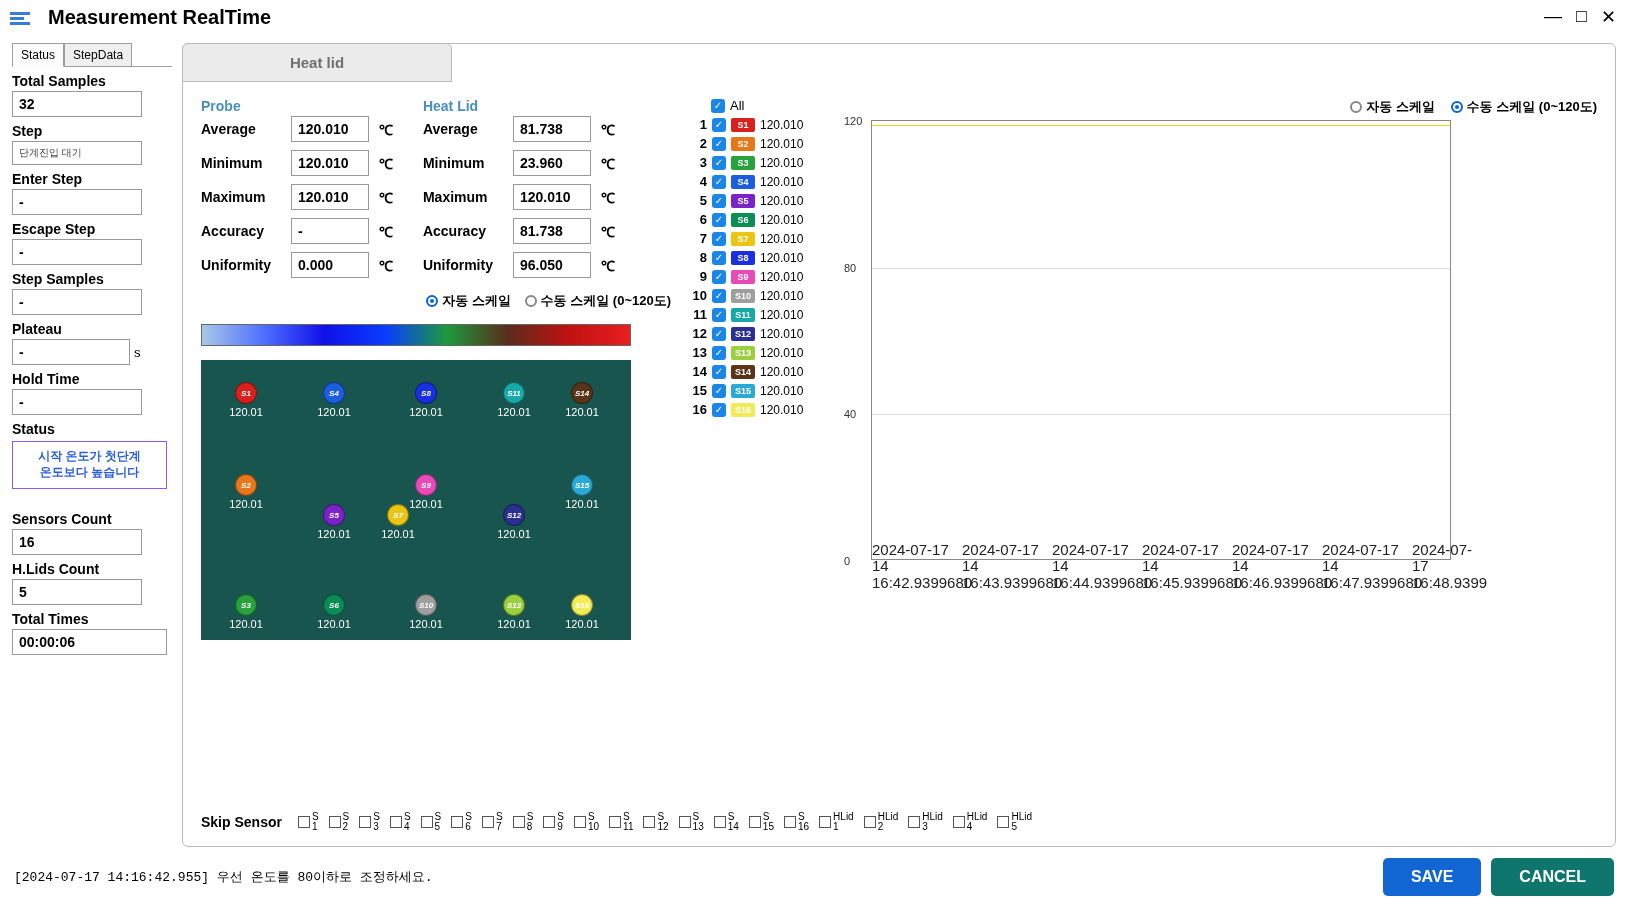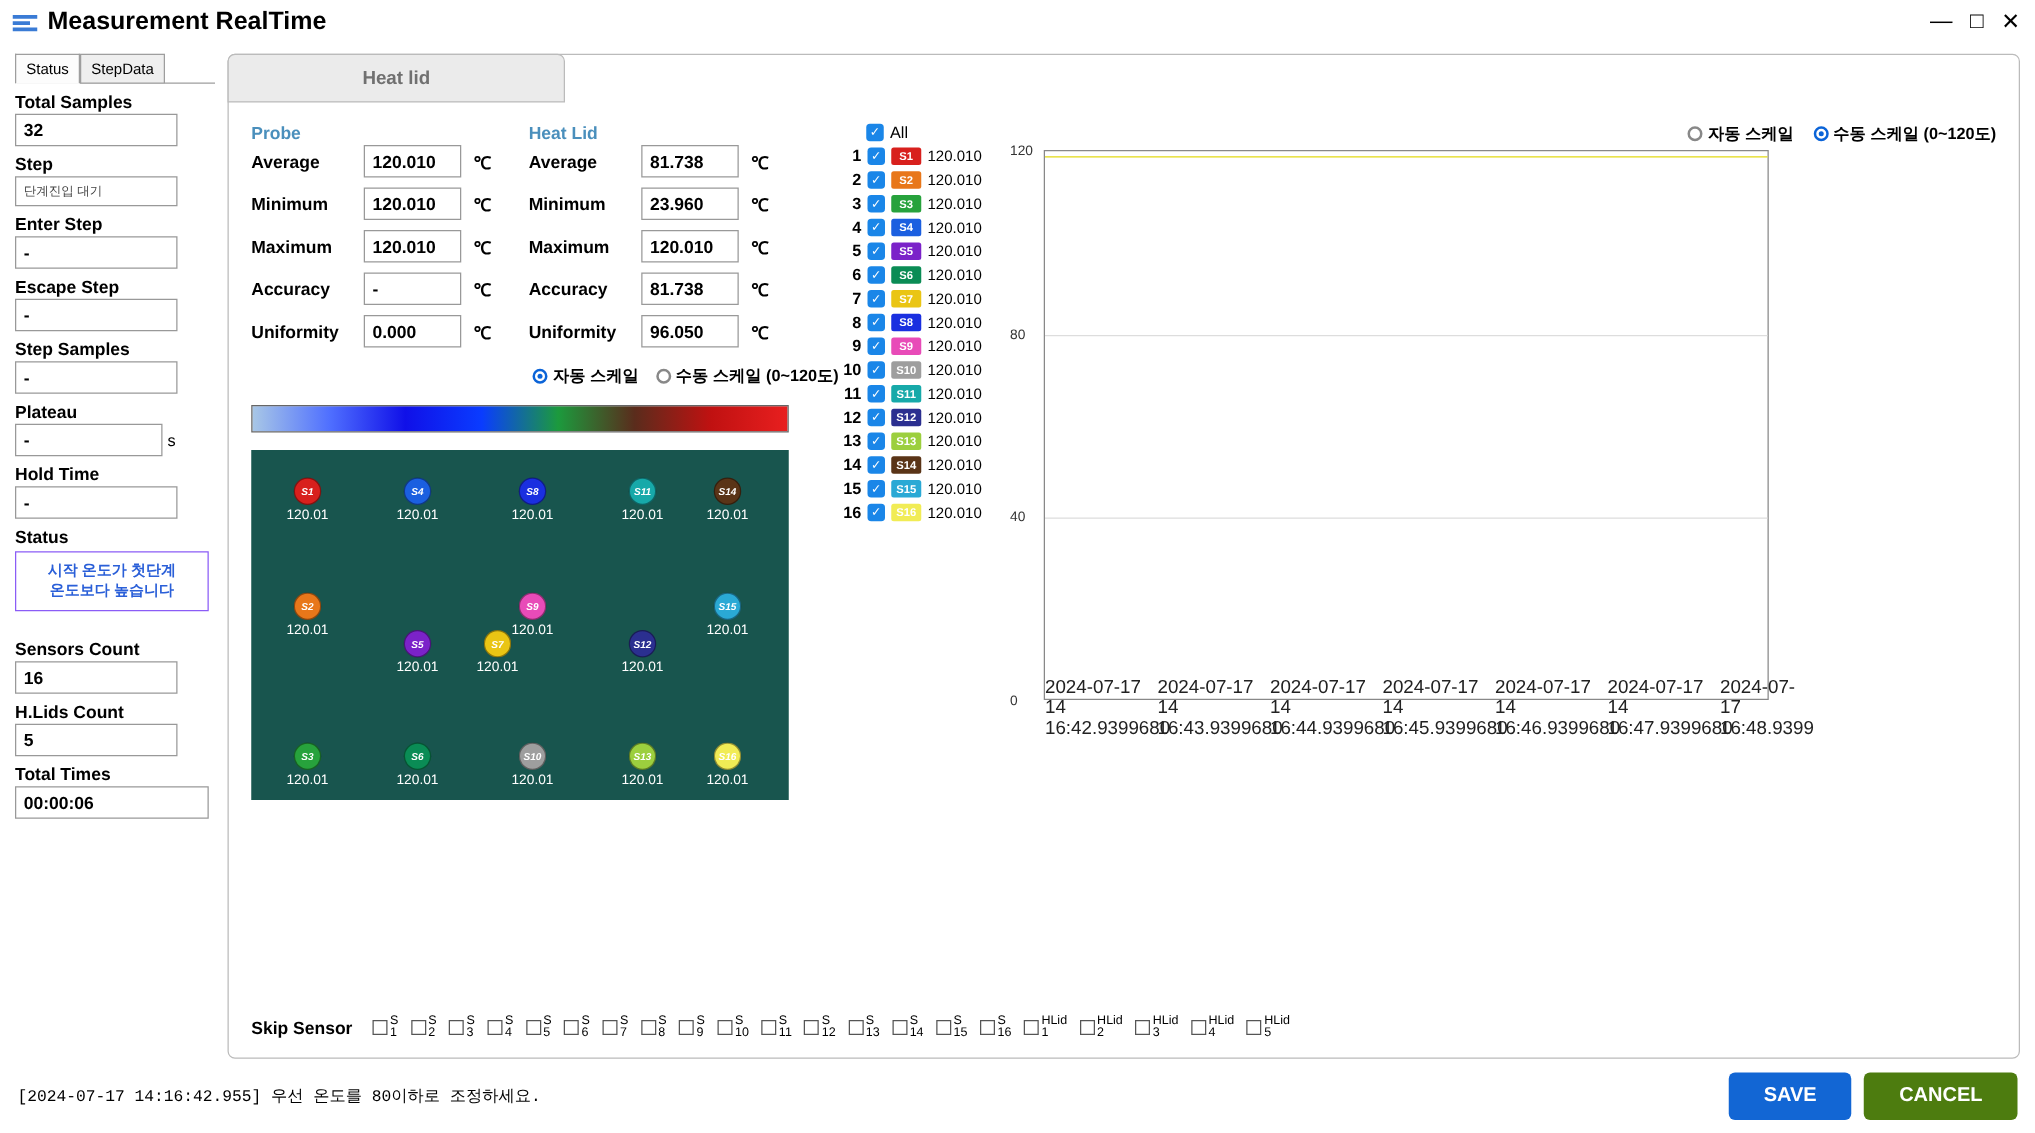--- a/index.html
+++ b/index.html
@@ -1,17 +1,17 @@
 <!DOCTYPE html>
 <html><head>
 <meta charset="utf-8">
 <style>
 * { box-sizing: border-box; margin: 0; padding: 0; }
 body { font-family: Arial, sans-serif; font-size: 13px; background: #fff; color: #000; width: 1628px; height: 906px; overflow: hidden; position: relative; }
-.titlebar { display: flex; align-items: center; padding: 6px 10px; border-bottom: none; }
+.titlebar { display: flex; align-items: center; padding: 6px 10px; border-bottom: none; gap: 10px; }
 .titlebar .app-icon { width: 20px; height: 16px; margin-right: 8px; }
 .titlebar .title { font-size: 20px; font-weight: bold; }
 .window-controls { position: absolute; right: 8px; top: 6px; display: flex; gap: 6px; font-size: 18px; }
 .window-controls span { cursor: pointer; padding: 0 4px; }
 
 .main-layout { display: flex; padding: 8px 12px; gap: 10px; height: 820px; }
 
 .sidebar { width: 160px; }
 .side-tabs { display: flex; }
 .side-tab { border: 1px solid #9e9e9e; background: #efefef; padding: 4px 8px; font-size: 12px; cursor: pointer; position: relative; }
@@ -20,21 +20,21 @@
 .field-label { font-weight: bold; font-size: 14px; margin-top: 6px; margin-bottom: 2px; }
 .field-input { width: 130px; border: 1px solid #999; padding: 4px 6px; font-size: 14px; font-weight: bold; background: #fff; }
 .field-input.small-text { font-size: 10px; font-weight: normal; color: #444; }
 .field-row { display: flex; align-items: center; gap: 4px; }
 .status-box { border: 1px solid #8b5cf6; background: #fff; width: 155px; height: 48px; display: flex; align-items: center; justify-content: center; text-align: center; color: #2a5fd8; font-size: 12px; font-weight: bold; line-height: 1.3; padding: 20px; margin-top: 4px; margin-bottom: 22px; }
 
 .content { flex: 1; border: 1px solid #bbb; border-radius: 6px; padding: 0; background: #fff; position: relative; }
 .content-tabs { display: flex; padding: 0; margin-top: -1px; margin-left: -1px; }
 .content-tab { border: 1px solid #bbb; border-radius: 6px 6px 0 0; background: #ebebeb; padding: 10px 40px; font-size: 15px; font-weight: bold; color: #707070; cursor: pointer; min-width: 270px; text-align: center; }
 .content-tab.active { background: #fff; border-bottom-color: #fff; color: #222; }
-.content-body { padding: 16px 18px; display: flex; }
+.content-body { padding: 16px 18px; display: flex; gap: 18px; }
 
 .stats-block { width: 470px; }
 .stats-grid { display: flex; gap: 30px; }
 .stats-col { }
 .stats-col .col-title { color: #4a8fbc; font-weight: bold; font-size: 14px; margin-bottom: 2px; }
 .stat-row { display: flex; align-items: center; margin-bottom: 8px; gap: 10px; }
 .stat-row .lbl { width: 80px; font-weight: bold; font-size: 14px; }
 .stat-row .val { border: 1px solid #999; width: 78px; padding: 4px 6px; font-weight: bold; font-size: 14px; background: #fff; }
 .stat-row .unit { font-weight: bold; font-size: 14px; }
 .scale-radios { text-align: right; font-size: 13px; margin-top: 6px; font-weight: bold; }
@@ -69,21 +69,21 @@
 .skip-row .skip-label { font-weight: bold; font-size: 14px; margin-right: 6px; }
 .skip-item { display: flex; align-items: center; gap: 2px; }
 .skip-item .cbx { width: 12px; height: 12px; border:1px solid #555; background:#fff; }
 .skip-item .stk { font-size: 10px; line-height: 1; }
 
 .footer { position: absolute; bottom: 10px; left: 14px; right: 14px; display: flex; align-items: center; }
 .footer .log { font-family: "Courier New", monospace; font-size: 13px; }
 .footer .btns { margin-left: auto; display: flex; gap: 10px; }
 .btn { border: none; border-radius: 5px; padding: 10px 28px; font-size: 16px; font-weight: bold; color: #fff; cursor: pointer; }
 .btn-save { background: #1266d4; }
-.btn-cancel { background: #4d7c0f; }
+.btn-cancel { background: #0f766e; }
 </style>
 </head>
 <body>
 
 <div class="titlebar">
   <svg class="app-icon" viewBox="0 0 20 16">
       <rect x="0" y="2" width="20" height="3" fill="#3a7bd5"></rect>
       <rect x="0" y="7" width="14" height="3" fill="#3a7bd5"></rect>
       <rect x="0" y="12" width="20" height="3" fill="#3a7bd5"></rect>
     </svg>

